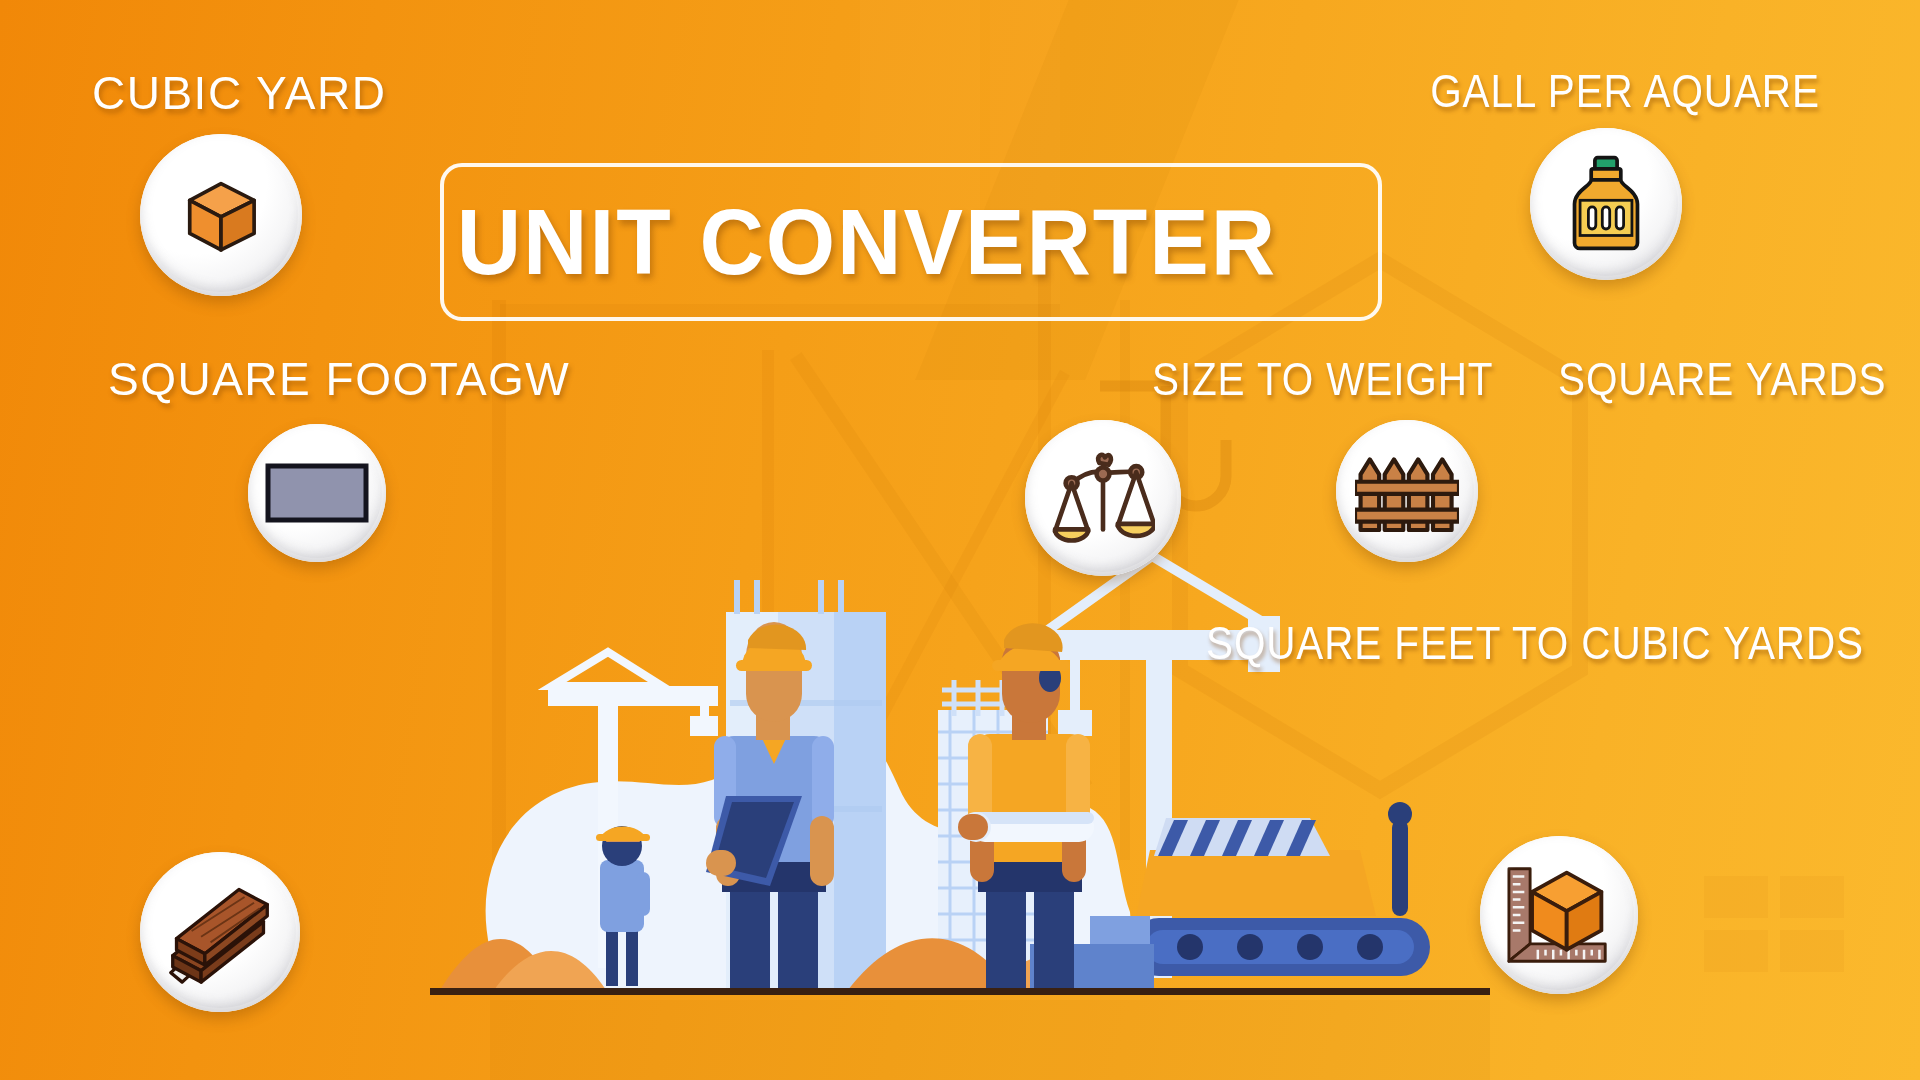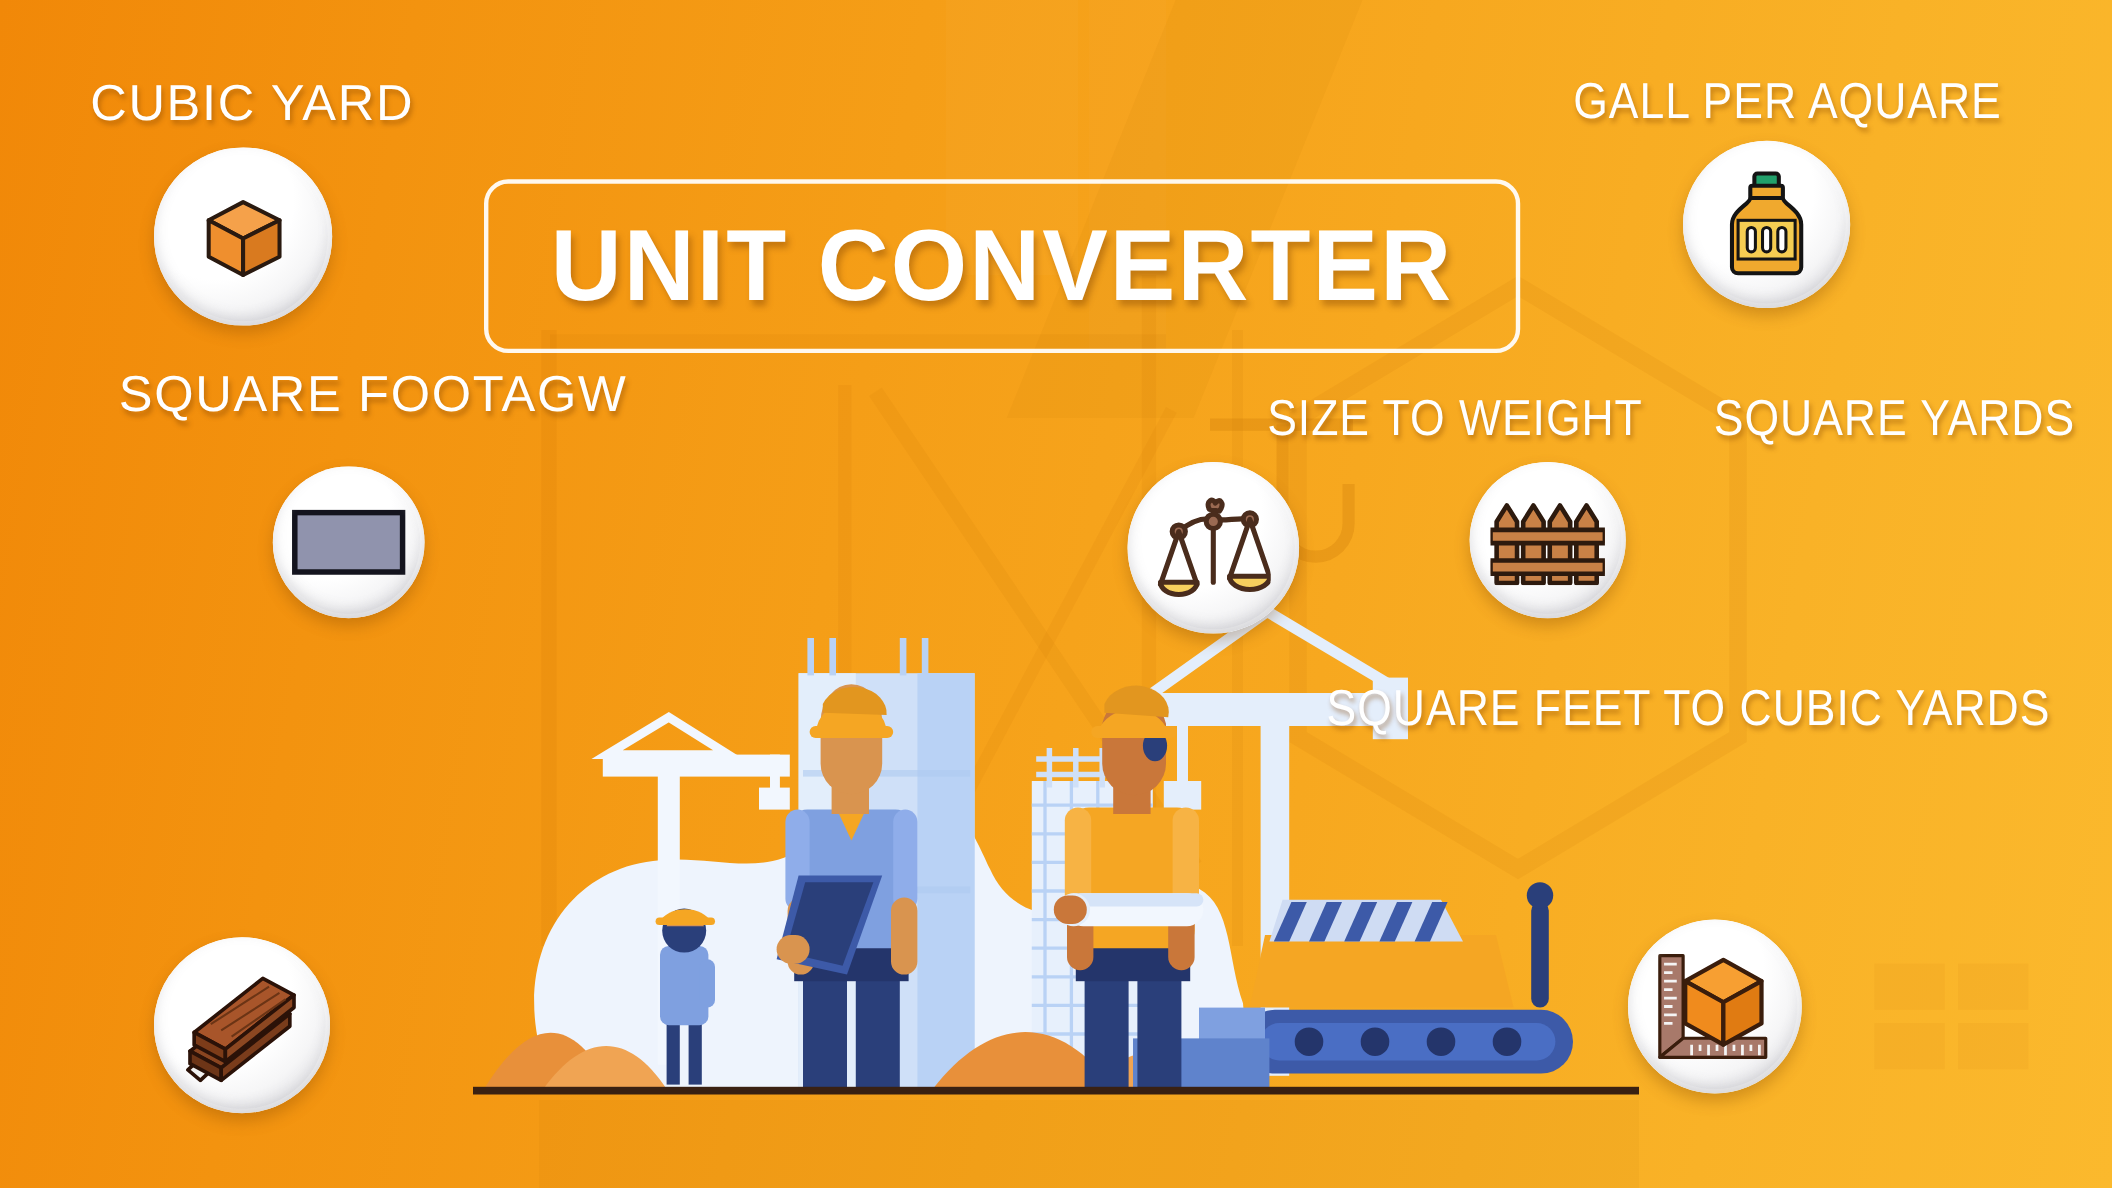--- a/index.html
+++ b/index.html
@@ -27,21 +27,21 @@
   .wm-dark  { background: rgba(196,110,4,0.22); }
   .wm-light { background: rgba(255,200,110,0.13); }
 
   
   #title-plate {
     position:absolute;
     left:440px; top:163px;
     width:942px; height:158px;
     border:4px solid rgba(255,255,255,0.93);
     border-radius:22px;
-    display:flex; align-items:center; justify-content:center;
+    display:flex; align-items:center; justify-content:flex-start;
   }
   #title-text {
     font-family: "Liberation Sans Narrow", "Liberation Sans", sans-serif;
     font-weight: 700;
     font-size: 92px;
     letter-spacing: 2px;
     color:#ffffff;
     transform: scaleX(0.97);
     text-shadow: 3px 5px 6px rgba(120,60,0,0.38);
     white-space:nowrap;
@@ -254,25 +254,25 @@
 
       <rect x="540" y="292" width="124" height="30" rx="15" fill="#f2f7fe"></rect>
       <rect x="540" y="292" width="124" height="12" rx="6" fill="#d6e4f8"></rect>
       <circle cx="546" cy="307" r="15" fill="#e4eefb"></circle>
       <rect x="528" y="294" width="30" height="26" rx="13" fill="#c9773a"></rect>
     </g>
 
     <rect x="0" y="468" width="1060" height="7" fill="#3a2112"></rect>
   </svg>
 
-  <div class="label wide" style="left:82px; top:70px;">CUBIC YARD</div>
+  <div class="label wide" style="left:92px; top:70px;">CUBIC YARD</div>
 
   <div class="label narrow right-anchor" style="right:100px; top:68px; transform-origin:right center;">GALL PER AQUARE</div>
 
-  <div class="label wide" style="left:108px; top:335px;">SQUARE FOOTAGW</div>
+  <div class="label wide" style="left:108px; top:356px;">SQUARE FOOTAGW</div>
 
   <div class="label narrow" style="left:1152px; top:356px;">SIZE TO WEIGHT</div>
 
   <div class="label narrow" style="left:1558px; top:356px;">SQUARE YARDS</div>
 
 
   <div class="label narrow" style="left:1206px; top:620px;">SQUARE FEET TO CUBIC YARDS</div>
 
   <div id="title-plate">
     <div id="title-text">UNIT CONVERTER</div>

